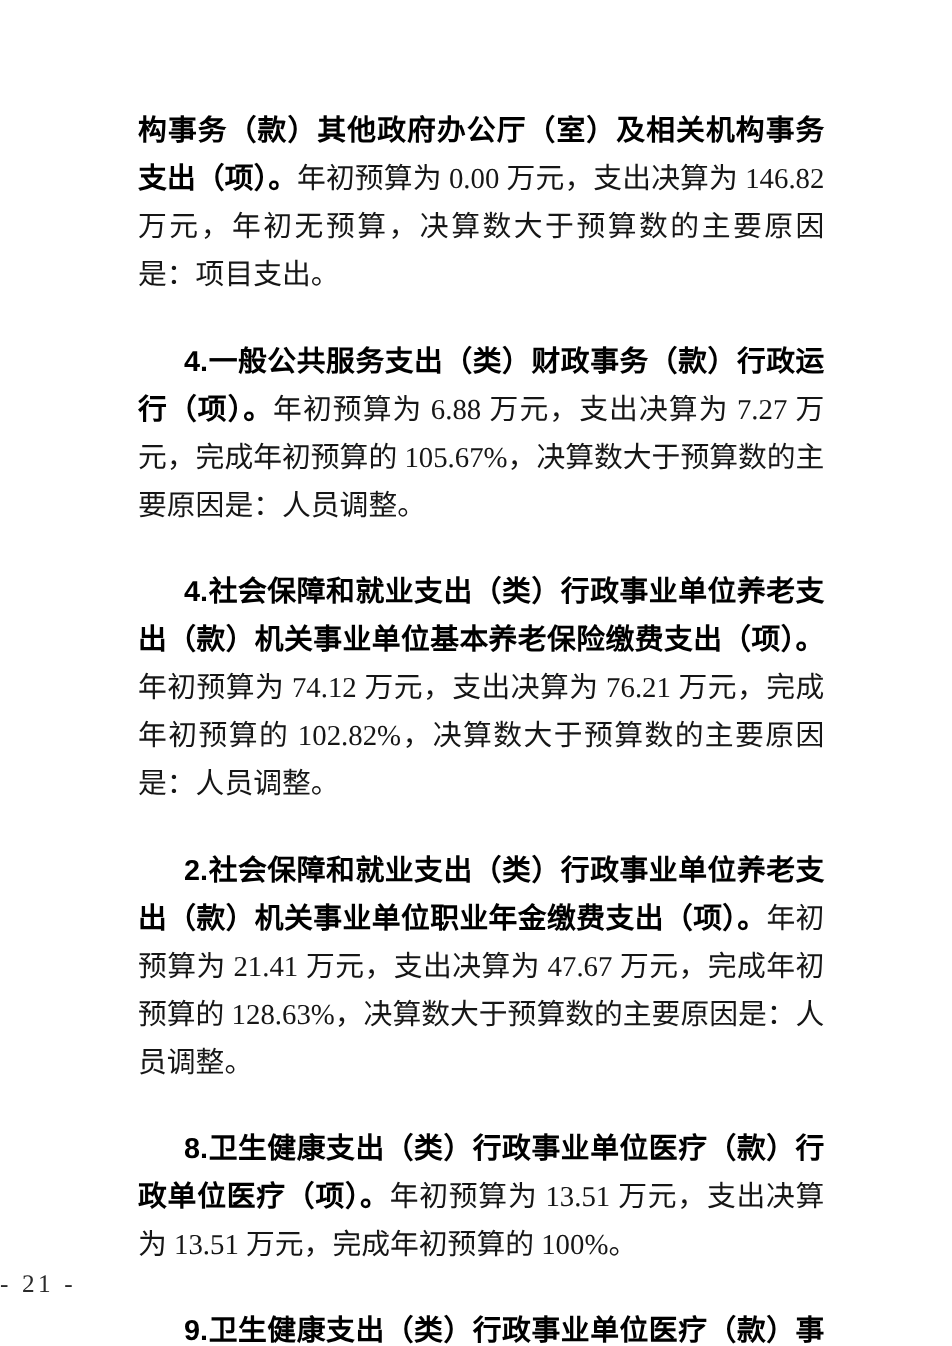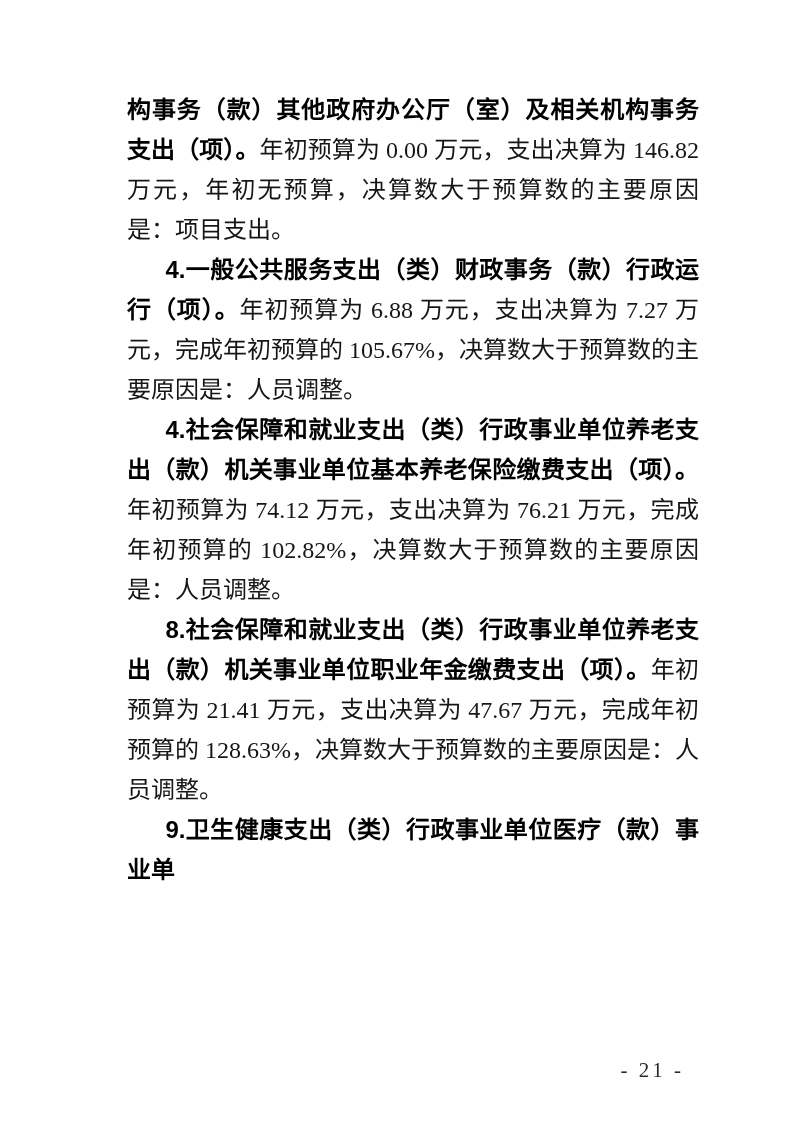--- a/index.html
+++ b/index.html
@@ -9,21 +9,21 @@
   }
   body {
     width: 793px;
     height: 1122px;
     position: relative;
     overflow: hidden;
     font-family: "Liberation Serif", serif;
   }
   .page {
     position: absolute;
-    left: 12px; top: 0;
+    left: 0; top: 0;
     width: 630px;
     height: 1122px;
     background: #ffffff;
   }
   .content {
     position: absolute;
     left: 115px;
     top: 90px;
     width: 572px;
   }
@@ -31,57 +31,59 @@
     margin: 0;
     padding: 0;
     font-size: 24px;
     line-height: 40px;
     text-align: justify;
     color: #141414;
     word-break: break-all;
   }
   p.para.indent {
     text-indent: 1.6em;
+    margin-top: 32px;
   }
   .seg-heading {
     font-family: "Liberation Sans", sans-serif;
     font-weight: 700;
     color: #000000;
   }
   .seg-body {
     font-family: "Liberation Serif", serif;
     font-weight: 400;
     color: #161616;
   }
   .footer {
     position: absolute;
     top: 1058px;
     left: 0;
     width: 672px;           
-    text-align: right;
+    text-align: left;
     font-family: "Liberation Serif", serif;
     font-size: 21px;
     color: #2a2a2a;
     letter-spacing: 3px;
   }
 </style>
 </head>
 <body>
 
 <div class="page">
   <div class="content">
 
     <p class="para"><span class="seg-heading">构事务（款）其他政府办公厅（室）及相关机构事务支出（项）。</span><span class="seg-body">年初预算为 0.00 万元，支出决算为 146.82 万元，年初无预算，决算数大于预算数的主要原因是：项目支出。</span></p>
 
     <p class="para indent"><span class="seg-heading">4.一般公共服务支出（类）财政事务（款）行政运行（项）。</span><span class="seg-body">年初预算为 6.88 万元，支出决算为 7.27 万元，完成年初预算的 105.67%，决算数大于预算数的主要原因是：人员调整。</span></p>
 
 
     <p class="para indent"><span class="seg-heading">4.社会保障和就业支出（类）行政事业单位养老支出（款）机关事业单位基本养老保险缴费支出（项）。</span><span class="seg-body">年初预算为 74.12 万元，支出决算为 76.21 万元，完成年初预算的 102.82%，决算数大于预算数的主要原因是：人员调整。</span></p>
 
-    <p class="para indent"><span class="seg-heading">8.社会保障和就业支出（类）行政事业单位养老支出（款）机关事业单位职业年金缴费支出（项）。</span><span class="seg-body">年初预算为 21.41 万元，支出决算为 47.67 万元，完成年初预算的 128.63%，决算数大于预算数的主要原因是：人员调整。</span></p>
+    <p class="para indent"><span class="seg-heading">2.社会保障和就业支出（类）行政事业单位养老支出（款）机关事业单位职业年金缴费支出（项）。</span><span class="seg-body">年初预算为 21.41 万元，支出决算为 47.67 万元，完成年初预算的 128.63%，决算数大于预算数的主要原因是：人员调整。</span></p>
 
+    <p class="para indent"><span class="seg-heading">8.卫生健康支出（类）行政事业单位医疗（款）行政单位医疗（项）。</span><span class="seg-body">年初预算为 13.51 万元，支出决算为 13.51 万元，完成年初预算的 100%。</span></p>
 
     <p class="para indent"><span class="seg-heading">9.卫生健康支出（类）行政事业单位医疗（款）事业单</span><span class="seg-body"></span></p>
 
   </div>
 
   <div class="footer">- 21 -</div>
 </div>
 
 </body></html>

